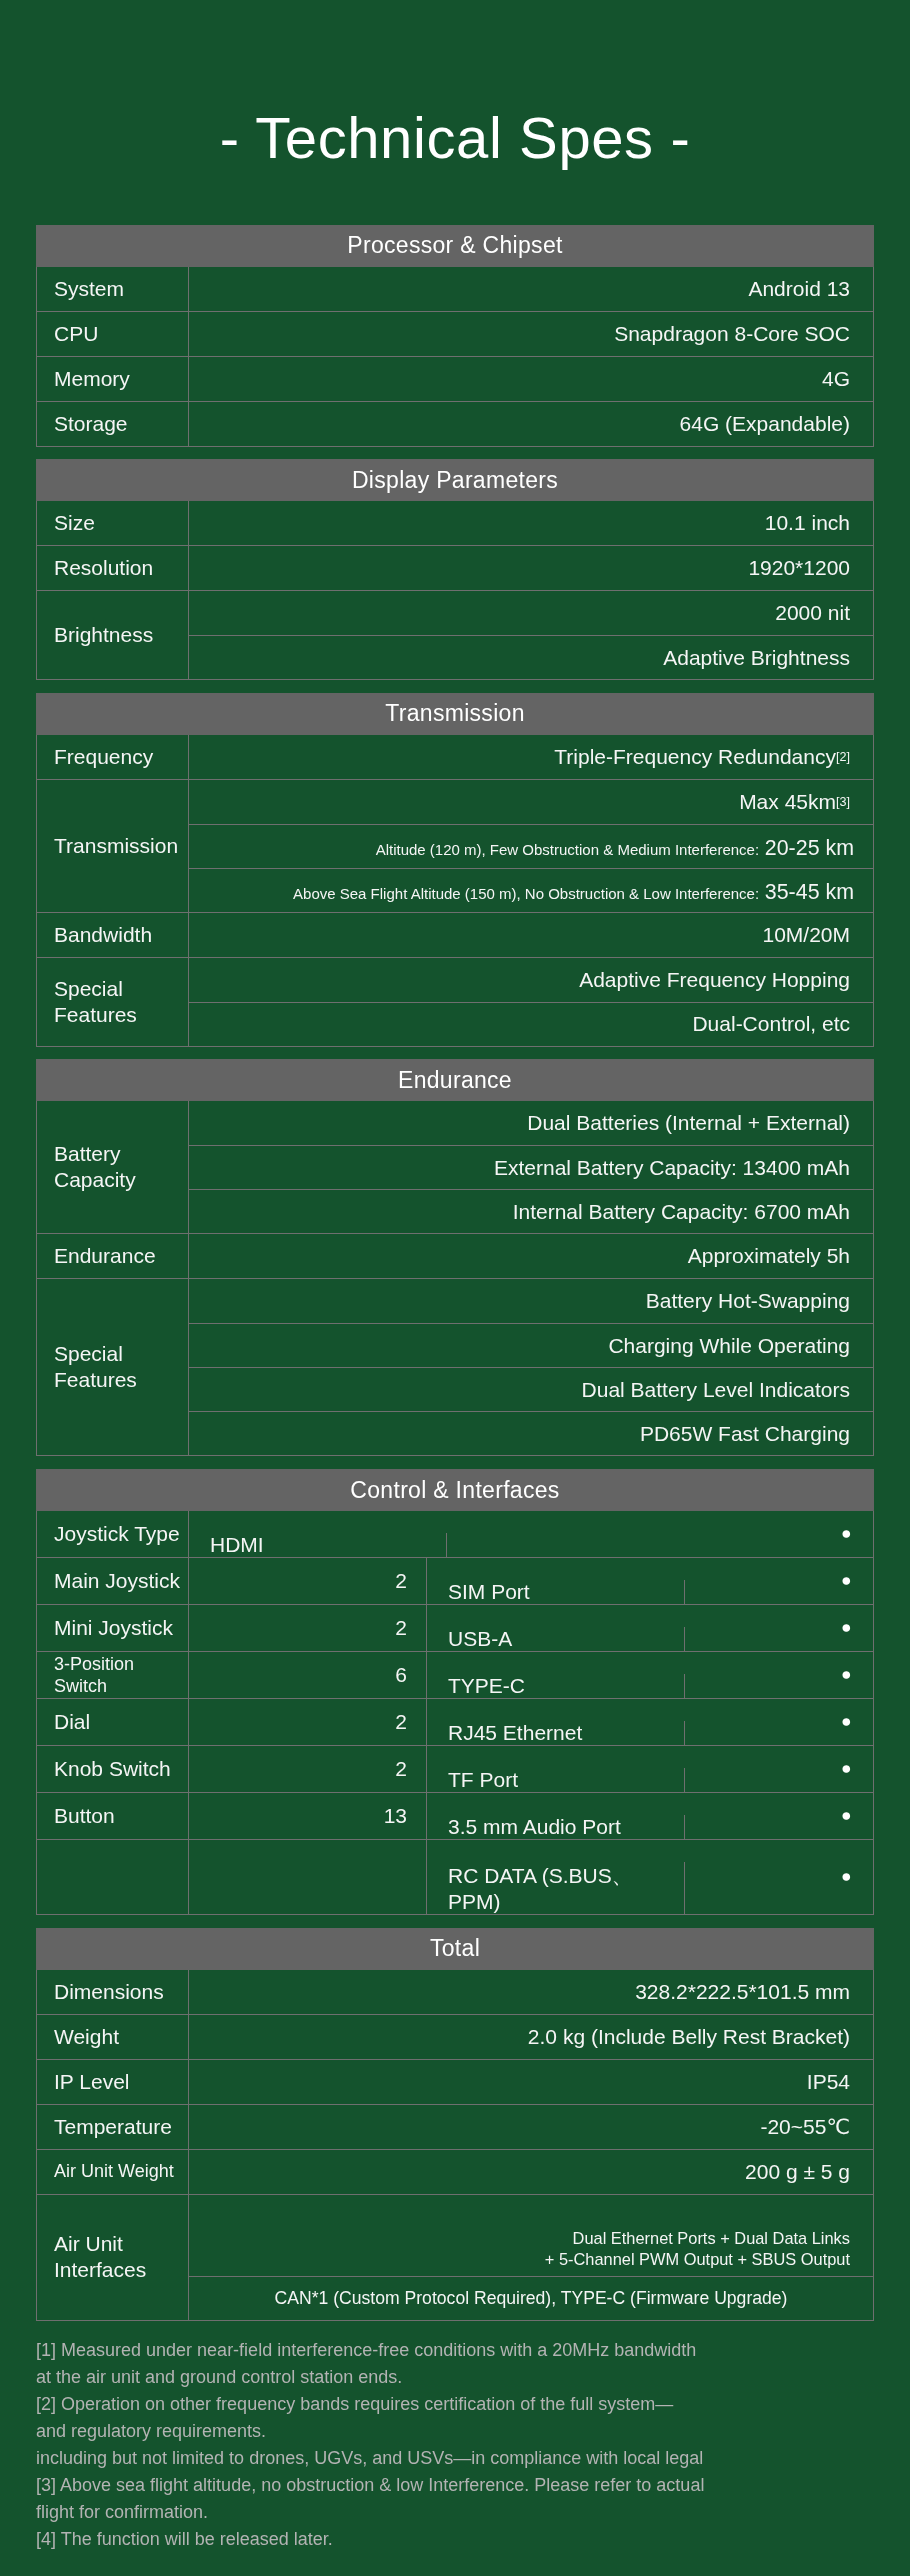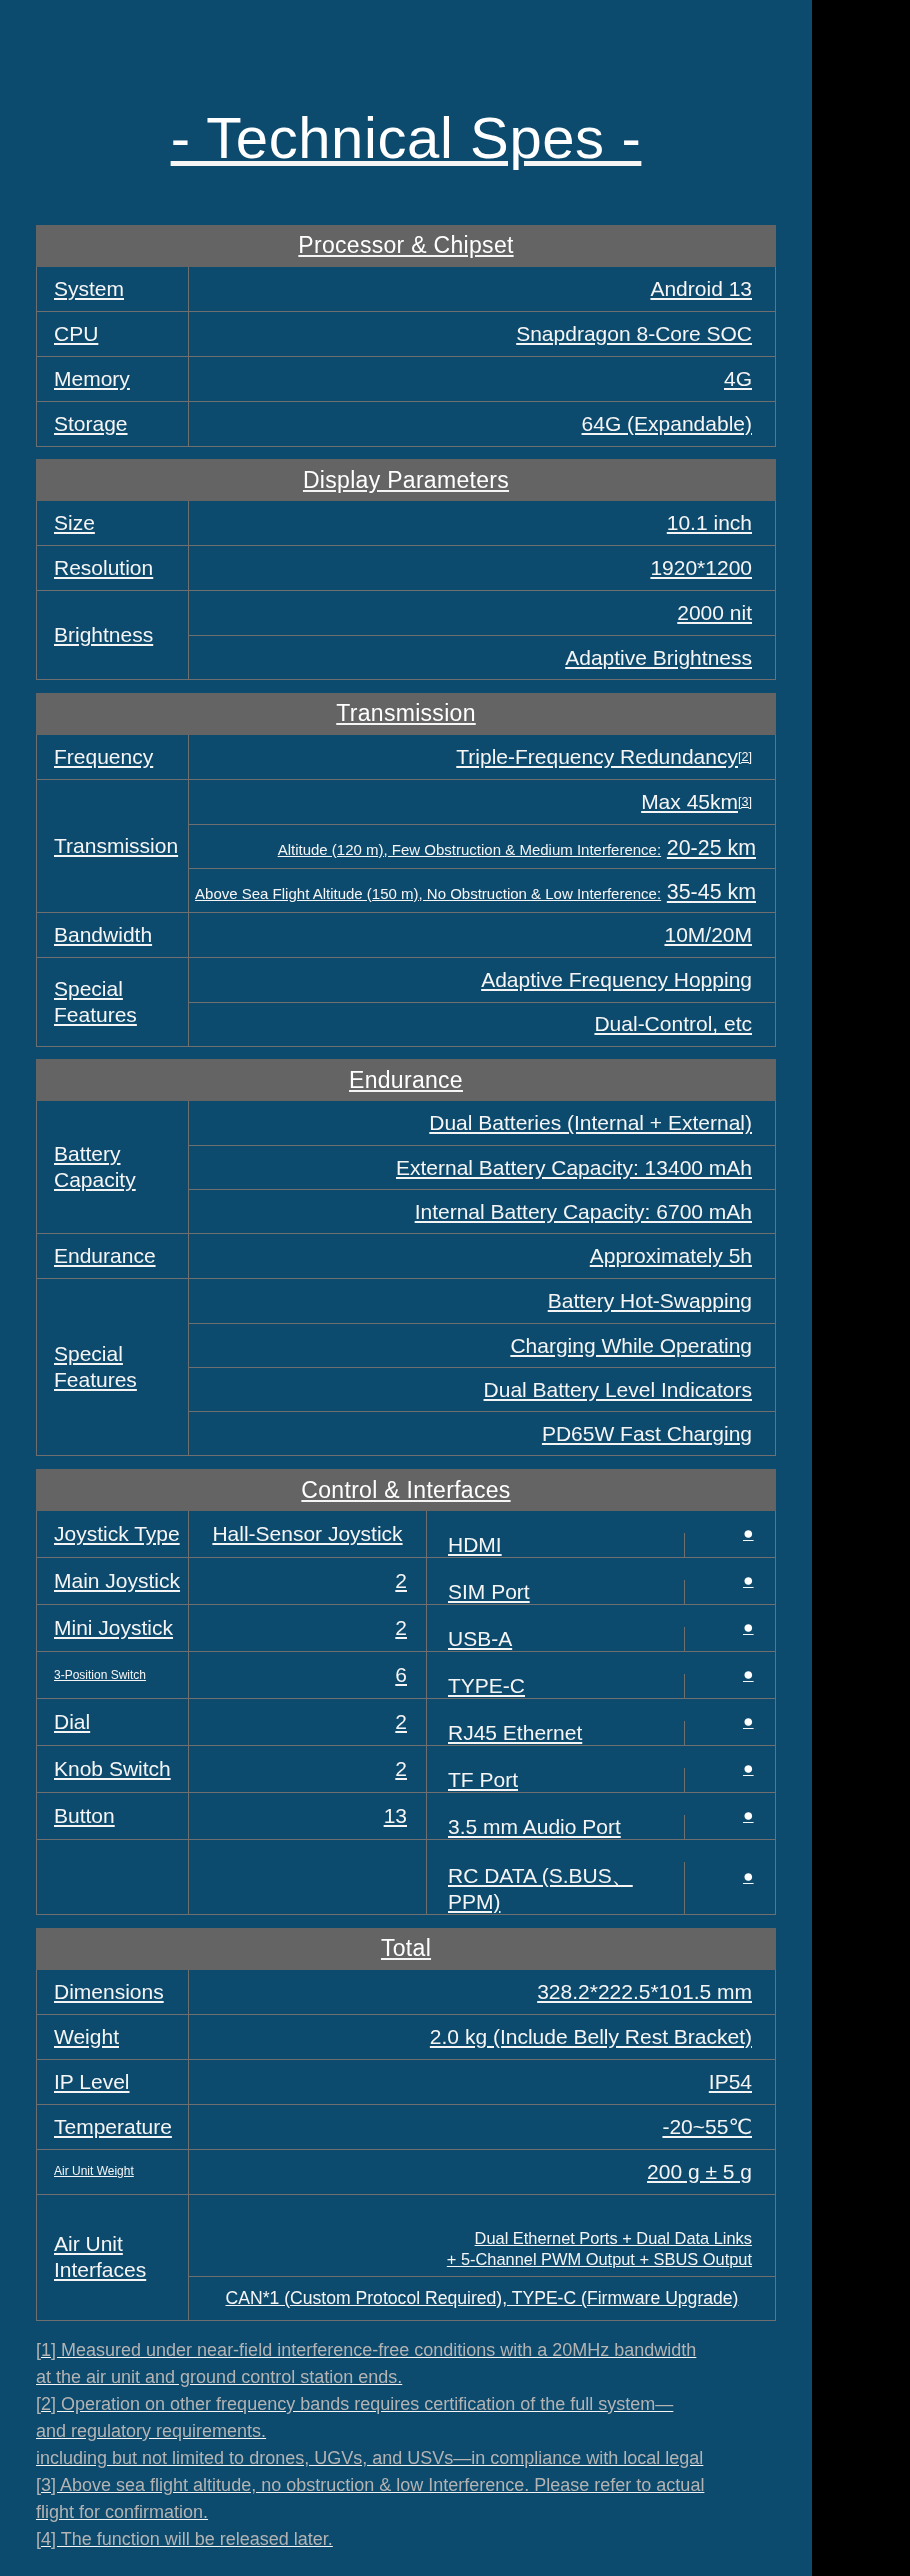--- a/index.html
+++ b/index.html
@@ -1,17 +1,17 @@
 <!DOCTYPE html>
 <html style="font-size:10px"><head>
 <meta charset="utf-8">
 <style>
   html,body{margin:0;padding:0;background:#000;}
-  .page{position:relative;width:812px;height:2576px;background:#0c4a6e;overflow:hidden;
-        color:#f5f5f5;font-family:"Liberation Sans","DejaVu Sans",sans-serif;text-decoration:underline;}
+  .page{position:relative;width:910px;height:2576px;background:#14532d;overflow:hidden;
+        color:#f5f5f5;font-family:"Liberation Sans","DejaVu Sans",sans-serif;}
   .wrap{padding:0 36px;}
   .title{padding-top:105px;margin-bottom:53px;text-align:center;font-size:58px;
          line-height:1.15;letter-spacing:0.6px;color:#fff;}
   .section{margin-bottom:12.6px;}
   .sh{height:42px;background:#646464;display:flex;align-items:center;justify-content:center;
       font-size:23px;color:#fff;letter-spacing:0.3px;}
   .tb{border:1.9px solid #6f6f6f;border-top:none;}
   .r{display:flex;min-height:44px;align-items:stretch;}
   .r + .r{border-top:1.9px solid #6f6f6f;}
   .lc{flex:0 0 152px;border-right:1.9px solid #6f6f6f;display:flex;align-items:center;
@@ -26,21 +26,21 @@
   .desc{font-size:15px;margin-right:5.7px;}
   .big{font-size:21.4px;}
   .sup{font-size:12.6px;vertical-align:super;line-height:0;}
   .c2{flex:0 0 238px;border-right:1.9px solid #6f6f6f;display:flex;align-items:center;
       justify-content:flex-end;padding-right:19px;font-size:21px;box-sizing:border-box;}
   .c2.center{justify-content:center;padding-right:0;}
   .c3{flex:0 0 258px;border-right:1.9px solid #6f6f6f;display:flex;align-items:center;
       padding-left:21px;font-size:21px;box-sizing:border-box;margin-top:22px;}
   .c4{flex:1;display:flex;align-items:center;justify-content:flex-end;padding-right:21.4px;}
   .dot{font-size:17.6px;line-height:1;color:#fff;}
-  .small{font-size:12px;line-height:1.25;}
+  .small{font-size:18px;line-height:1.25;}
   .h86{min-height:54px;margin-top:27px;}
   .iface-lines{text-align:right;font-size:16.4px;line-height:21px;}
   .sub.centered{justify-content:center;padding-right:0;font-size:17.6px;}
   .foot{margin-top:16.4px;font-size:18px;line-height:27px;color:#b3b3b3;}
 </style>
 </head>
 <body>
 
 <div class="page">
   <div class="title">- Technical Spes -</div>
@@ -156,21 +156,20 @@
           </div>
         </div>
       </div>
     </div>
 
     <div class="section">
       <div class="sh">Control &amp; Interfaces</div>
       <div class="tb">
         <div class="r">
           <div class="lc">Joystick Type</div>
-          <div class="c2 center">Hall-Sensor Joystick</div>
           <div class="c3">HDMI</div>
           <div class="c4">
               <span class="dot">●</span>
             </div>
         </div>
         <div class="r">
           <div class="lc">Main Joystick</div>
           <div class="c2">2</div>
           <div class="c3">SIM Port</div>
           <div class="c4">

